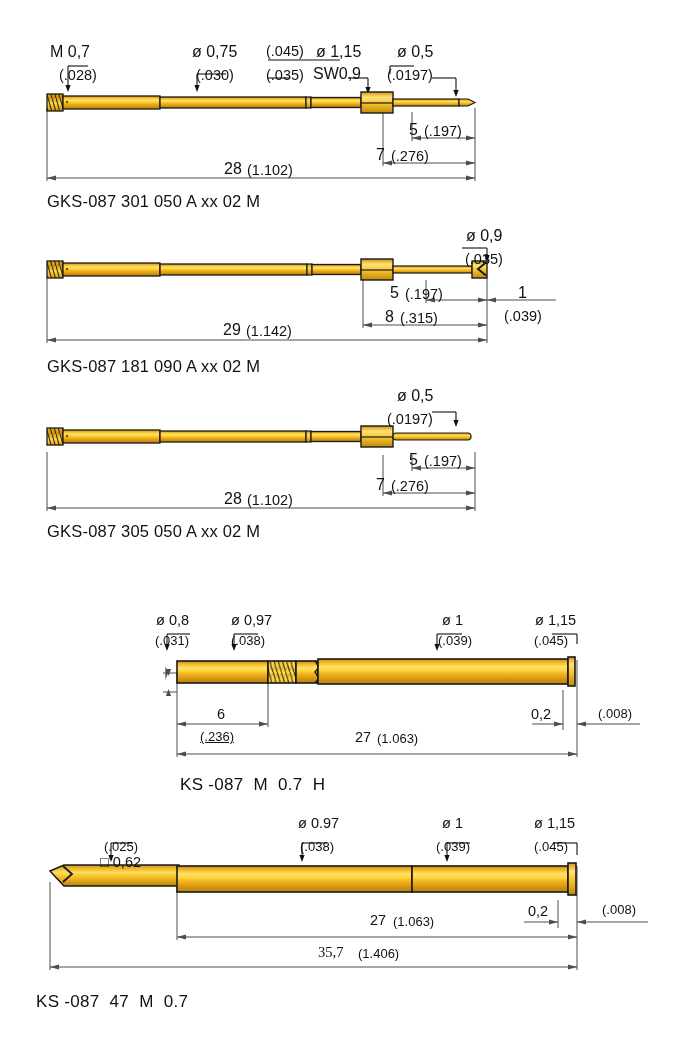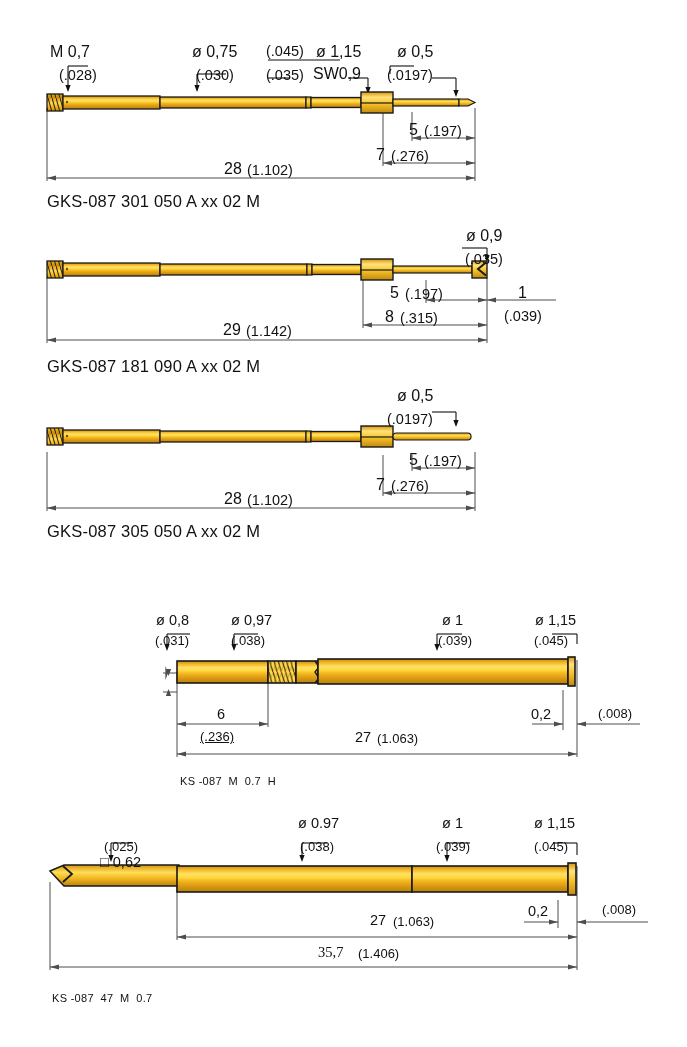--- a/index.html
+++ b/index.html
@@ -30,21 +30,21 @@
     position: absolute;
     white-space: pre;
     font-family: "Liberation Sans", sans-serif;
     color: #111111;
     line-height: 1;
   }
   .t-lg { font-size: 16px; }
   .t-md { font-size: 14.5px; }
   .t-sm { font-size: 13px; }
   .t-part { font-size: 16.5px; letter-spacing: 0.2px; }
-  .t-part2 { font-size: 11px; letter-spacing: 0.3px; }
+  .t-part2 { font-size: 17px; letter-spacing: 0.3px; }
 </style>
 </head>
 <body>
 
 <div class="sheet">
 
 <svg class="drawing" viewBox="0 0 687 1047">
   <defs>
     <linearGradient id="gold" x1="0" y1="0" x2="0" y2="1">
       <stop offset="0%" stop-color="#c98a12"></stop>
@@ -379,15 +379,15 @@
 
 <div class="txt t-md" style="left:528px; top:904px;">0,2</div>
 <div class="txt t-sm" style="left:602px; top:903px;">(.008)</div>
 
 <div class="txt t-md" style="left:370px; top:913px;">27</div>
 <div class="txt t-sm" style="left:393px; top:915px;">(1.063)</div>
 
 <div class="txt t-md" style="left:318px; top:945px;font-family:Liberation Serif, serif;">35,7</div>
 <div class="txt t-sm" style="left:358px; top:947px;">(1.406)</div>
 
-<div class="txt t-part2" style="left:52px; top:993px;">KS -087  47  M  0.7</div>
+<div class="txt t-part2" style="left:36px; top:993px;">KS -087  47  M  0.7</div>
 
 </div>
 
 </body></html>

